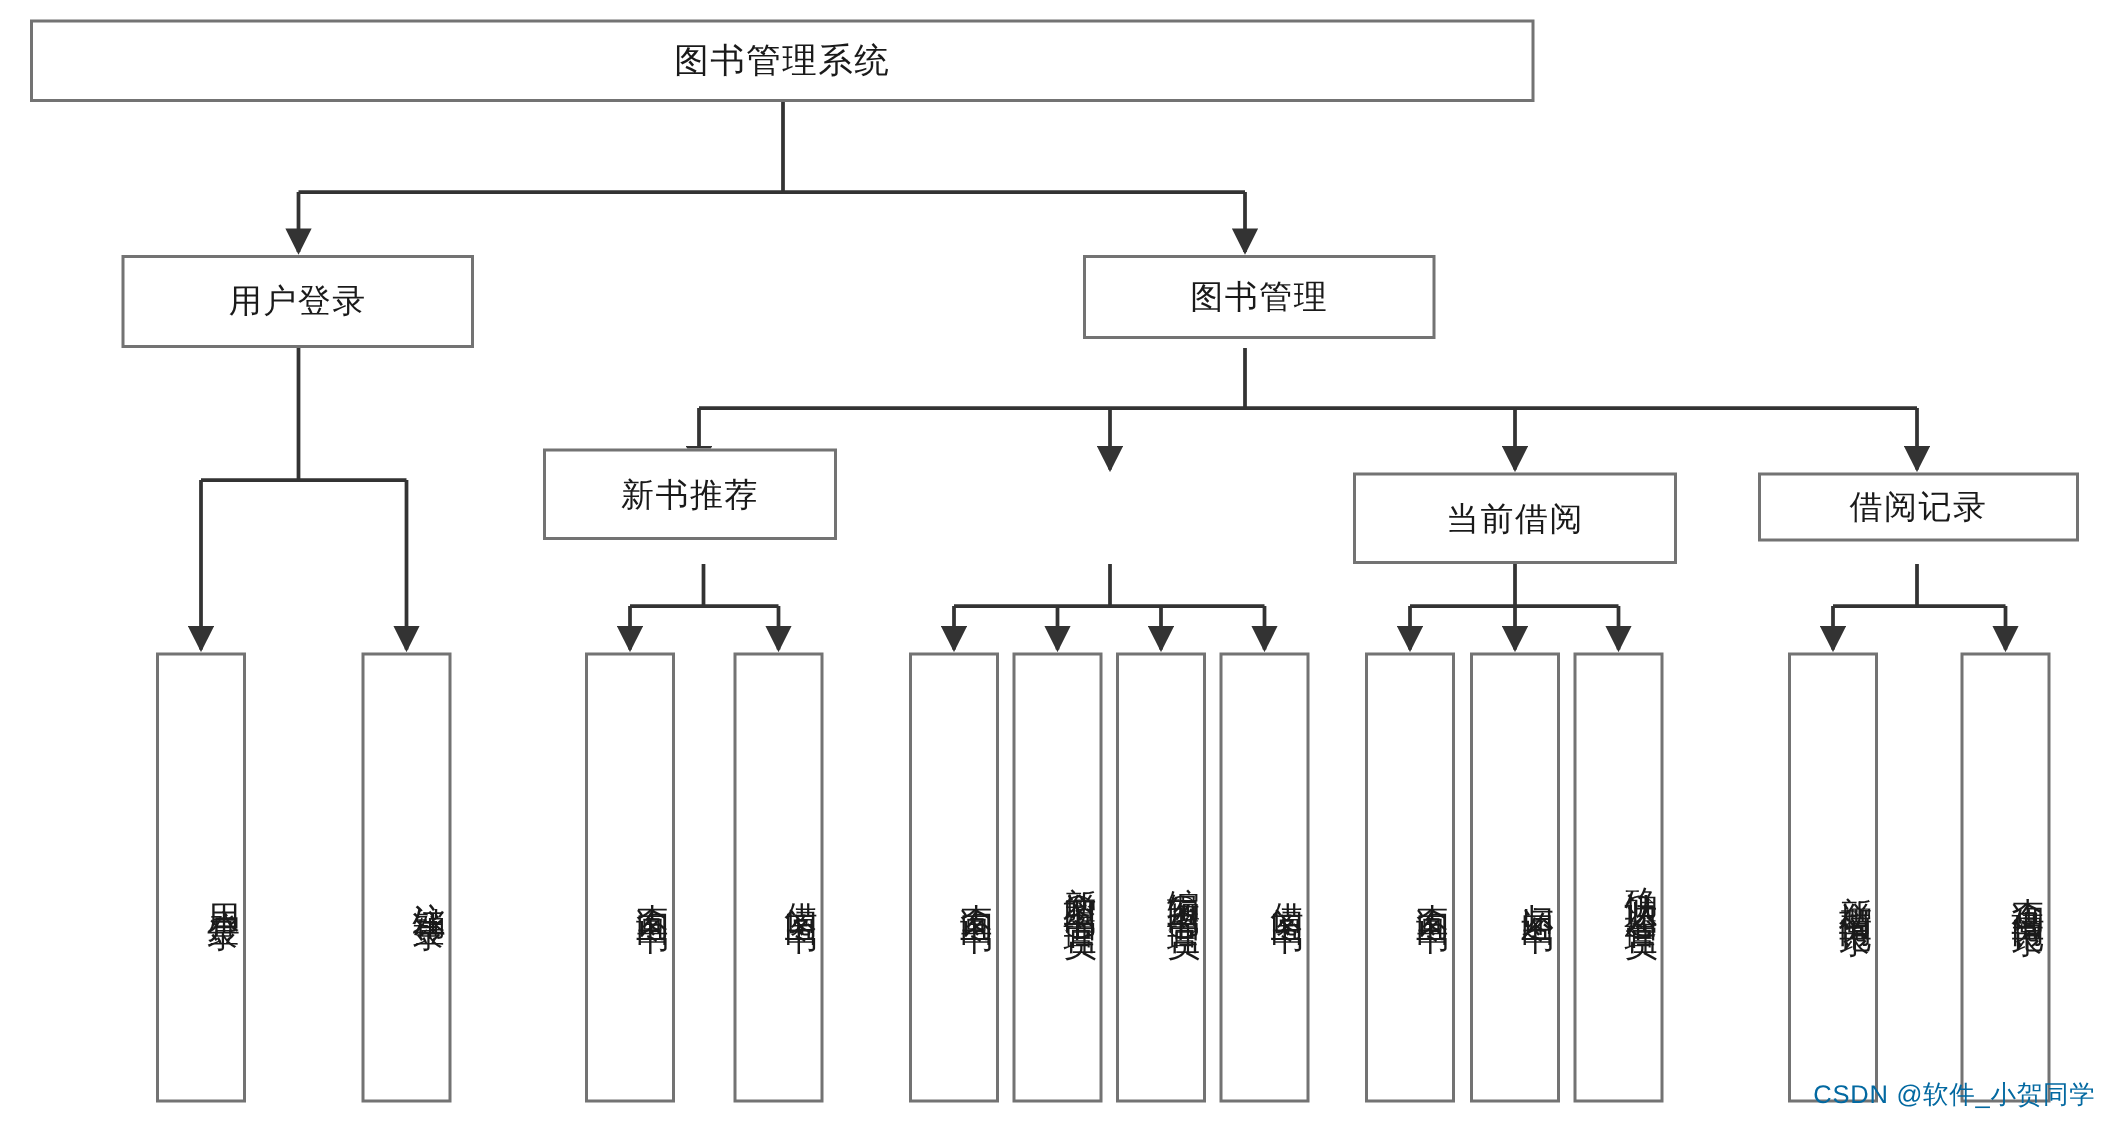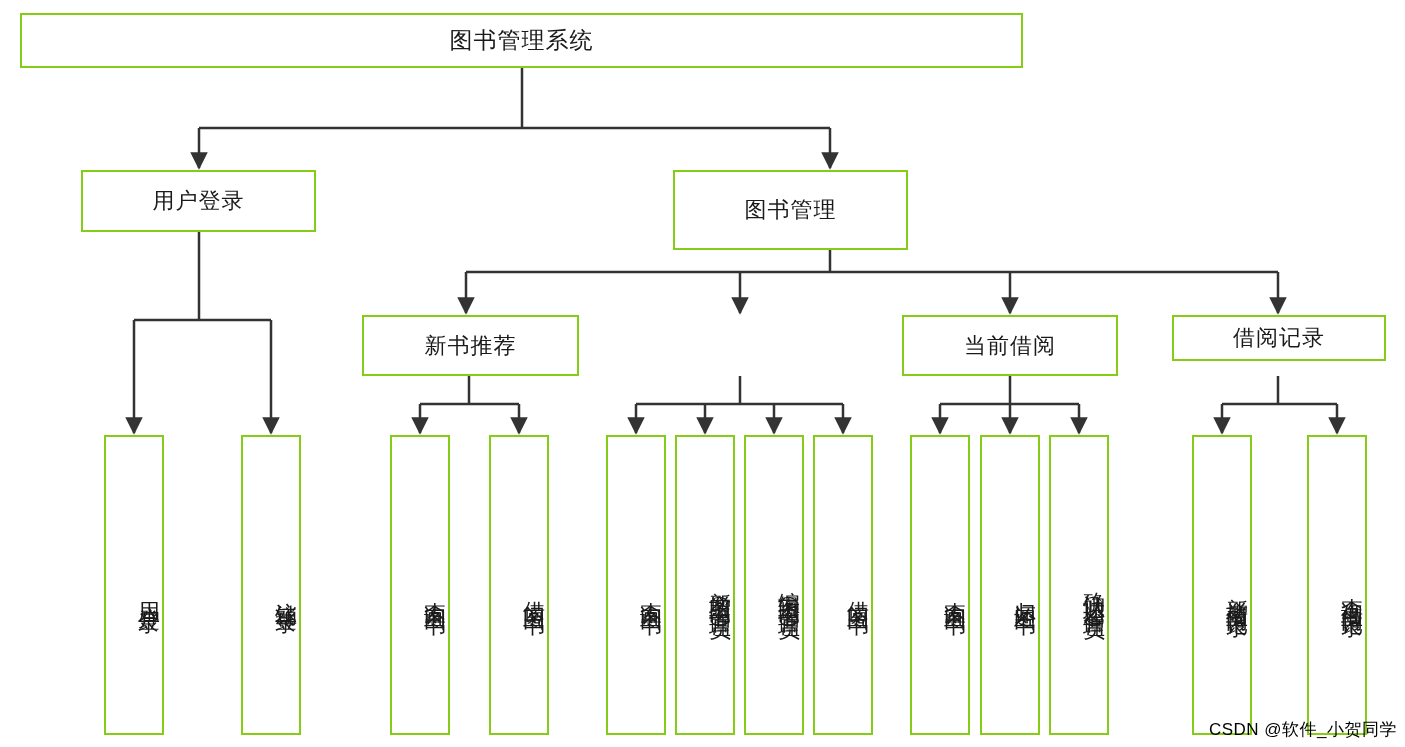--- a/index.html
+++ b/index.html
@@ -11,21 +11,21 @@
     overflow:hidden;
     position:relative;
   }
   #diagram{
     position:absolute;left:0;top:0;width:1405px;height:747px;
   }
   .node{
     position:absolute;
     box-sizing:border-box;
     background:#ffffff;
-    border:2px solid #84cc16;
+    border:2px solid #737373;
     display:flex;
     align-items:center;
     justify-content:center;
     color:#1a1a1a;
   }
   .node.h{
     font-size:22px;
     letter-spacing:1px;
     line-height:1;
   }
@@ -47,21 +47,21 @@
   }
   .node.root{font-size:23px;}
   #edges{
     position:absolute;left:0;top:0;width:1405px;height:747px;
     pointer-events:none;
   }
   .watermark{
     position:absolute;
     right:8px;bottom:6px;
     font-size:17px;
-    color:#000000;
+    color:#0369a1;
     letter-spacing:0.5px;
     white-space:nowrap;
     font-family:"Liberation Sans","DejaVu Sans",sans-serif;
   }
 </style>
 </head>
 <body>
 
 <div id="diagram">
 
@@ -115,25 +115,25 @@
     </g>
   </svg>
 
   <div class="node h root" style="left:20px;top:13px;width:1003px;height:55px;">
     <span>图书管理系统</span>
   </div>
 
   <div class="node h" style="left:81px;top:170px;width:235px;height:62px;">
     <span>用户登录</span>
   </div>
-  <div class="node h" style="left:673px;top:170px;width:235px;height:80px;">
+  <div class="node h" style="left:722px;top:170px;width:235px;height:56px;">
     <span>图书管理</span>
   </div>
 
-  <div class="node h" style="left:362px;top:315px;width:217px;height:61px;">
+  <div class="node h" style="left:362px;top:299px;width:196px;height:61px;">
     <span>新书推荐</span>
   </div>
   <div class="node h" style="left:902px;top:315px;width:216px;height:61px;">
     <span>当前借阅</span>
   </div>
   <div class="node h" style="left:1172px;top:315px;width:214px;height:46px;">
     <span>借阅记录</span>
   </div>
 
   <div class="node v" style="left:104px;top:435px;width:60px;height:300px;">

